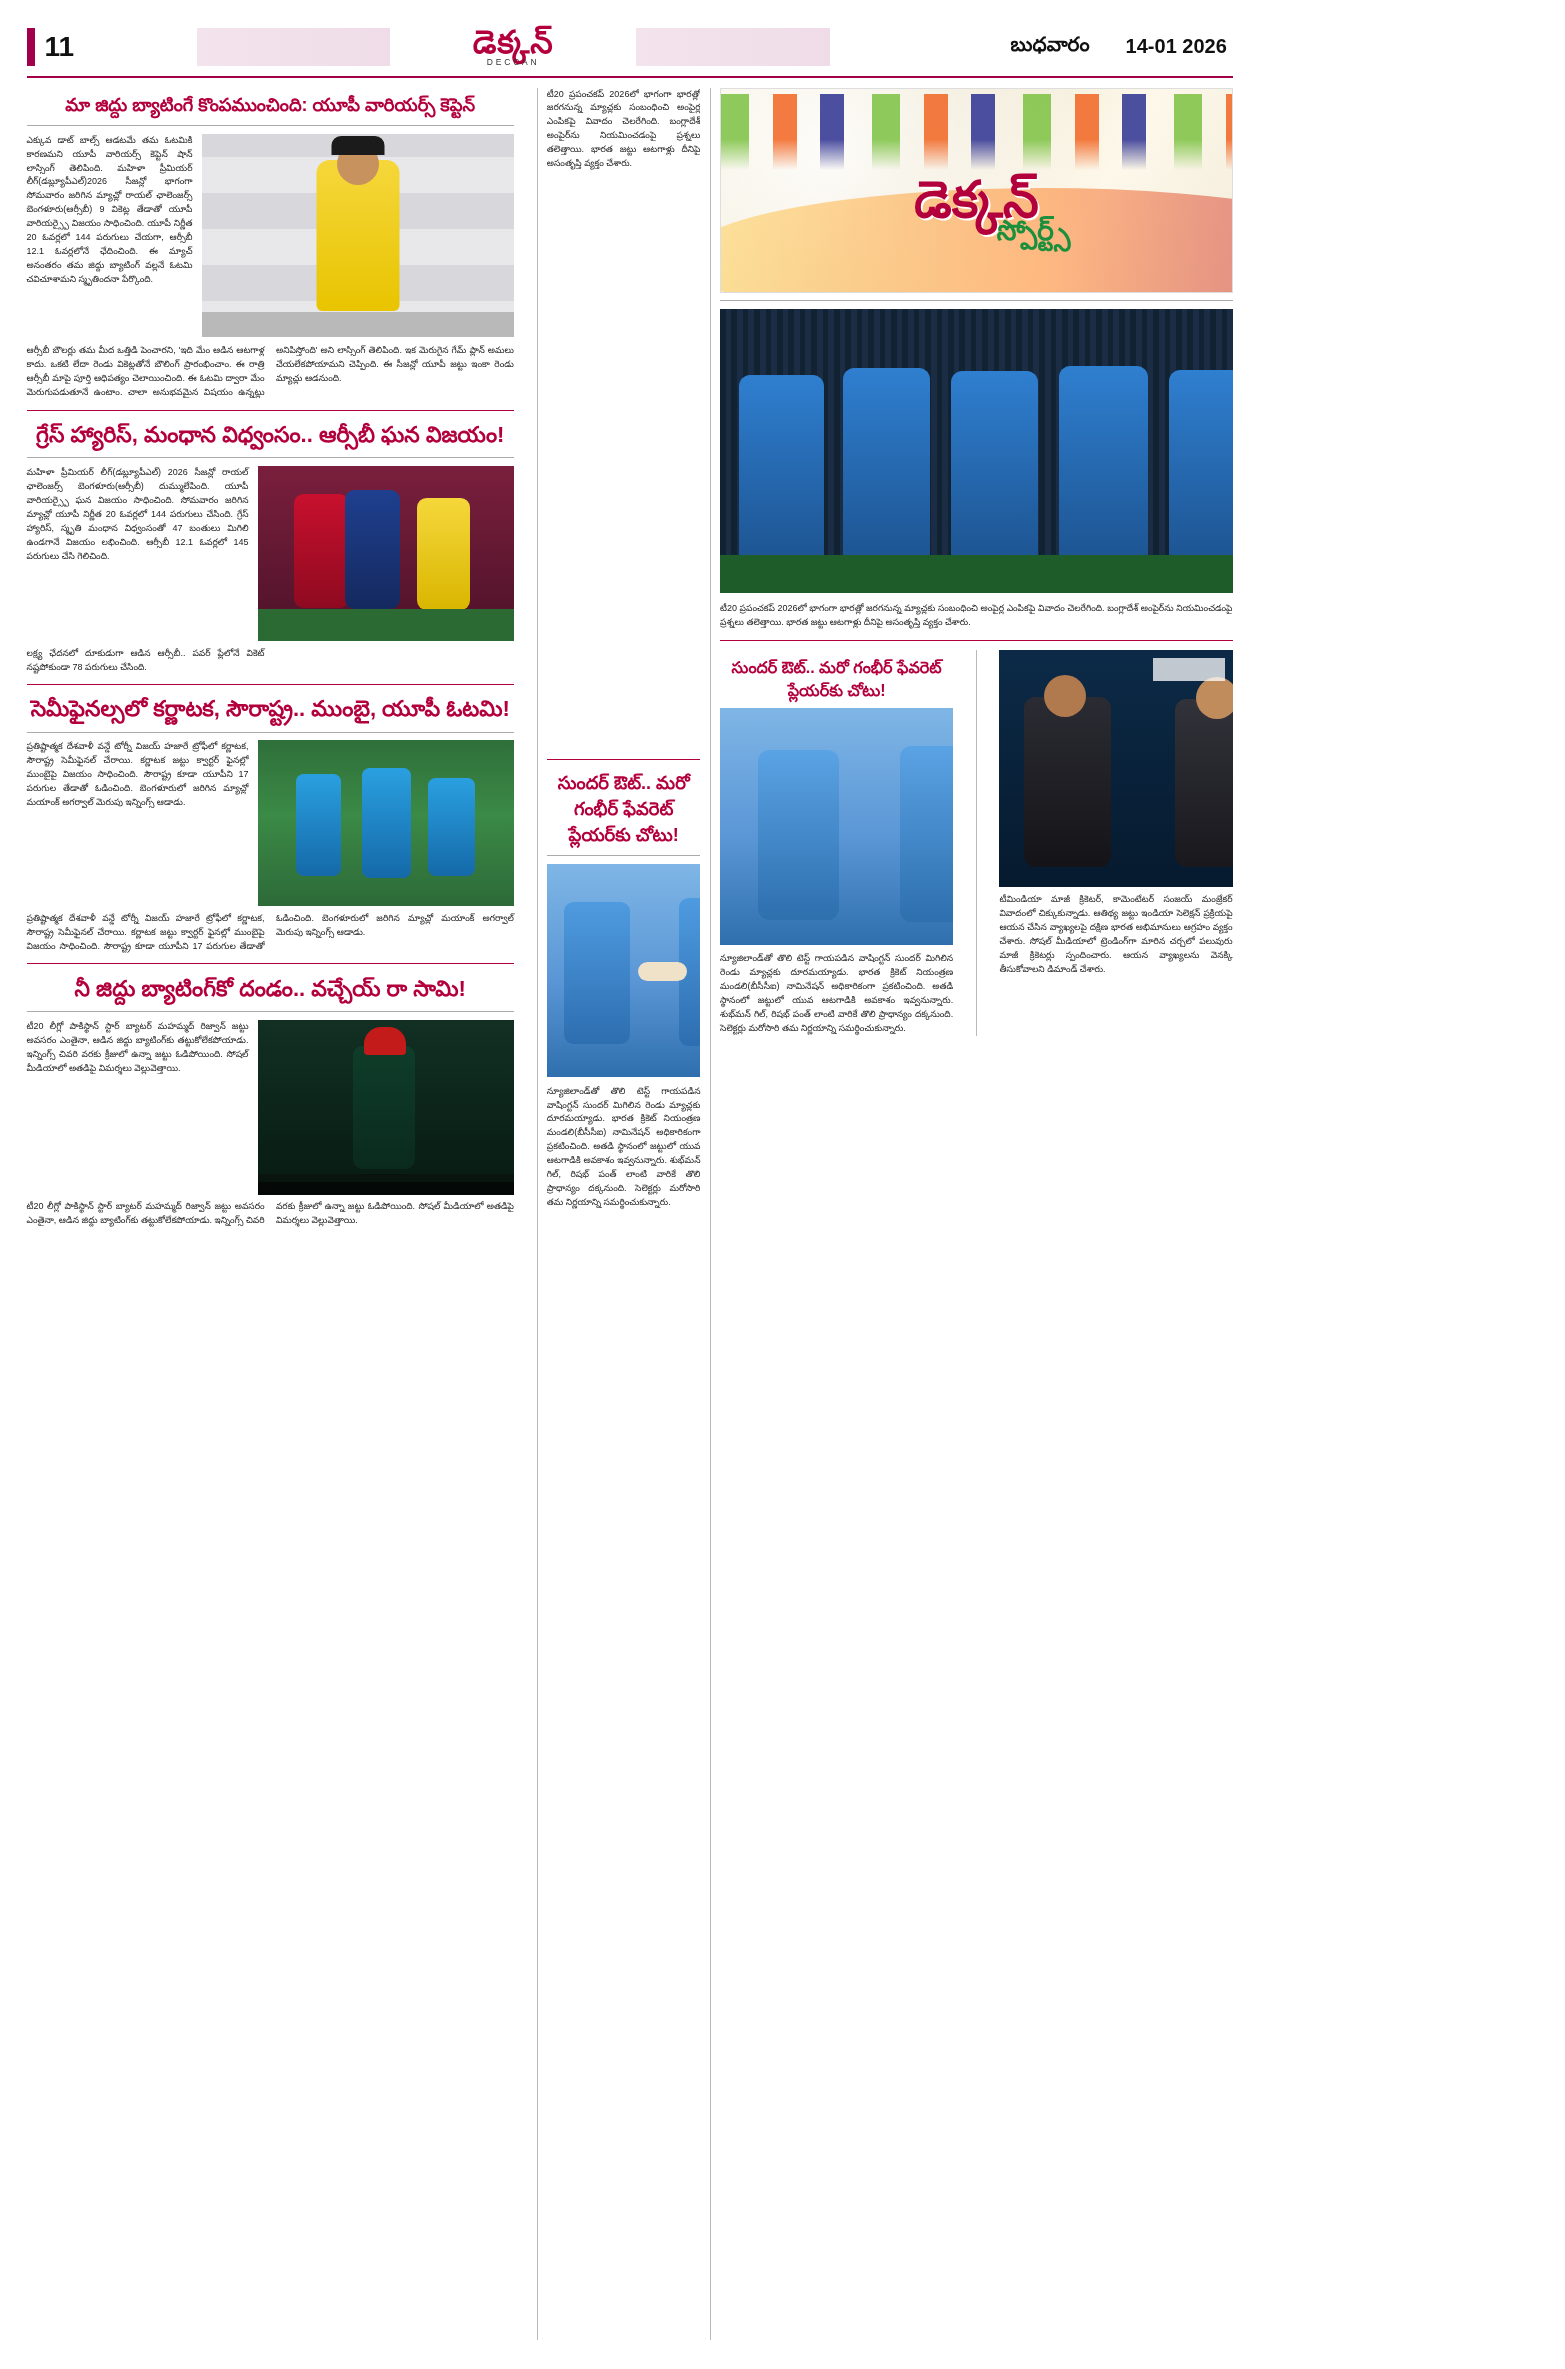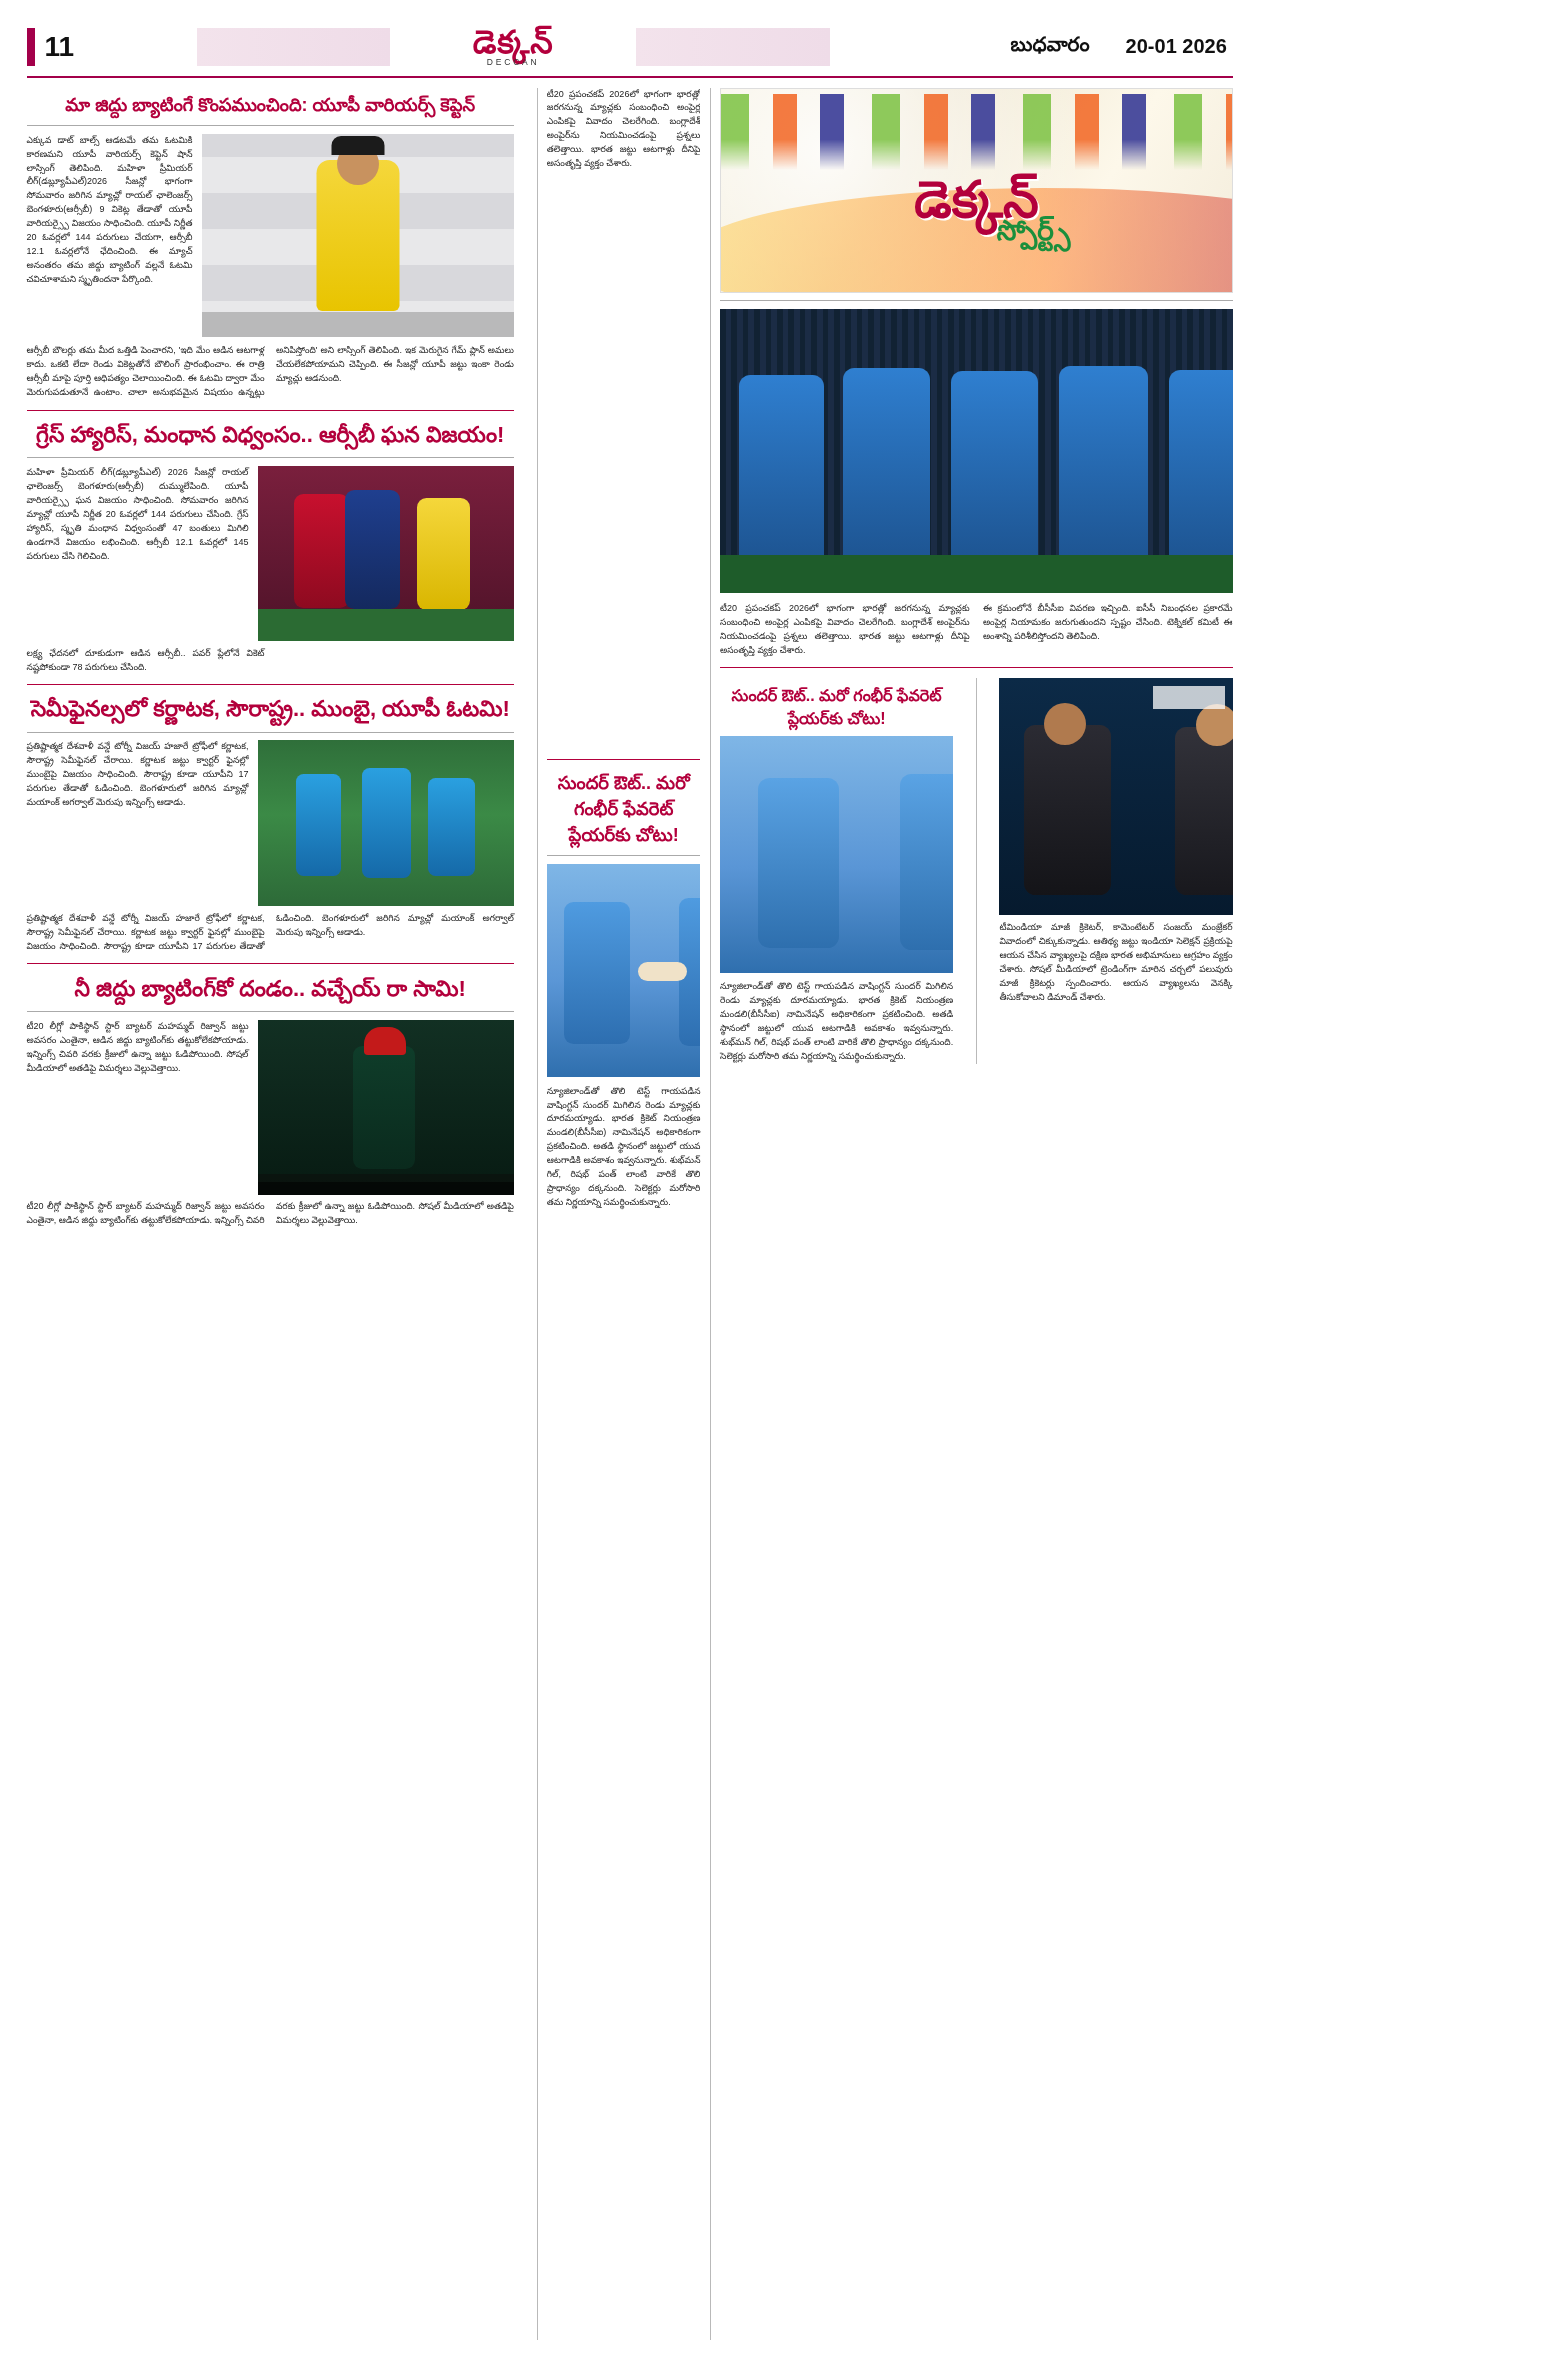--- a/index.html
+++ b/index.html
@@ -84,21 +84,21 @@
     <div class="mast-fill"></div>
     <div class="logo-box">
       <div class="logo">
         <span>డెక్కన్</span>
         <small>DECCAN</small>
       </div>
     </div>
     <div class="mast-fill"></div>
     <div class="mast-date">
       <span>బుధవారం</span>
-      <span>20-01 2026</span>
+      <span>14-01 2026</span>
     </div>
   </div>
 
   <div class="columns">
 
     <div class="col-left">
 
       <div class="headline h1">మా జిద్దు బ్యాటింగే కొంపముంచింది: యూపీ వారియర్స్ కెప్టెన్</div>
       <div class="rule"></div>
 
@@ -198,21 +198,20 @@
         <div style="position:absolute;left:123px;top:59px;width:87px;height:216px;background:linear-gradient(180deg,#2f7fd0,#1b4f8a);border-radius:11.4px;"></div>
         <div style="position:absolute;left:231px;top:62px;width:87px;height:212px;background:linear-gradient(180deg,#2f7fd0,#1b4f8a);border-radius:11.4px;"></div>
         <div style="position:absolute;left:339px;top:57px;width:89px;height:218px;background:linear-gradient(180deg,#2f7fd0,#1b4f8a);border-radius:11.4px;"></div>
         <div style="position:absolute;left:449px;top:61px;width:87px;height:214px;background:linear-gradient(180deg,#2f7fd0,#1b4f8a);border-radius:11.4px;"></div>
         <div style="position:absolute;left:568px;top:51px;width:98px;height:227px;background:linear-gradient(180deg,#ff4d9d,#d61b6f);border-radius:11.4px;"></div>
         <div style="position:absolute;left:0;bottom:0;width:100%;height:38px;background:#1e5c2a;"></div>
       </div>
 
       <div style="display:flex;gap:13.2px;margin-top:9.5px;">
         <div class="body-text" style="flex:1;">టీ20 ప్రపంచకప్ 2026లో భాగంగా భారత్లో జరగనున్న మ్యాచ్లకు సంబంధించి అంపైర్ల ఎంపికపై వివాదం చెలరేగింది. బంగ్లాదేశ్ అంపైర్‌ను నియమించడంపై ప్రశ్నలు తలెత్తాయి. భారత జట్టు ఆటగాళ్లు దీనిపై అసంతృప్తి వ్యక్తం చేశారు.</div>
-        <div class="body-text" style="flex:1;">ఈ క్రమంలోనే బీసీసీఐ వివరణ ఇచ్చింది. ఐసీసీ నిబంధనల ప్రకారమే అంపైర్ల నియామకం జరుగుతుందని స్పష్టం చేసింది. టెక్నికల్ కమిటీ ఈ అంశాన్ని పరిశీలిస్తోందని తెలిపింది.</div>
       </div>
 
       <div class="rule-thick"></div>
 
       <div style="display:flex;gap:13.2px;">
         <div style="flex:1;">
           <div class="right-head">సుందర్ ఔట్.. మరో గంభీర్ ఫేవరెట్ ప్లేయర్‌కు చోటు!</div>
           <div class="photo blueteam" style="width:100%;height:237px;">
             <div style="position:absolute;left:38px;top:42px;width:81px;height:170px;background:linear-gradient(180deg,#5aa3e4,#2e6fae);border-radius:11.4px;"></div>
             <div style="position:absolute;left:180px;top:38px;width:83px;height:176px;background:linear-gradient(180deg,#5aa3e4,#2e6fae);border-radius:11.4px;"></div>

